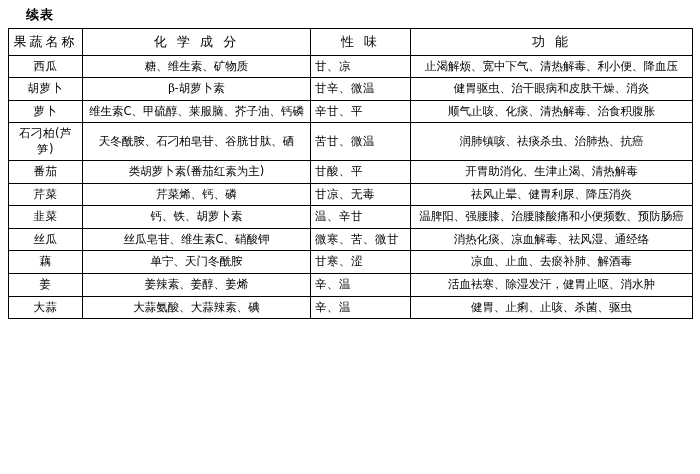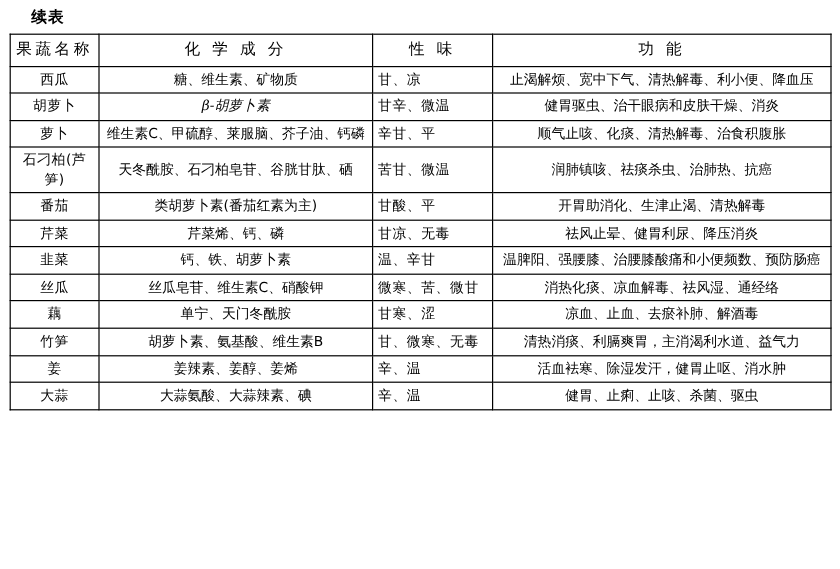--- a/index.html
+++ b/index.html
@@ -67,21 +67,20 @@
   td.taste {
     text-align: left;
     letter-spacing: 0.5px;
   }
   td.func {
     text-align: center;
     padding-left: 7px;
   }
   .ital {
     font-family: "DejaVu Serif", "Liberation Serif", serif;
-    font-style: italic;
   }
 </style>
 </head>
 <body>
 
 <div class="page">
 
   <div class="caption">续表</div>
 
   <table class="data">
@@ -148,26 +147,20 @@
         <td class="taste">微寒、苦、微甘</td>
         <td class="func">消热化痰、凉血解毒、祛风湿、通经络</td>
       </tr>
       <tr>
         <td class="name">藕</td>
         <td class="comp">单宁、天门冬酰胺</td>
         <td class="taste">甘寒、涩</td>
         <td class="func">凉血、止血、去瘀补肺、解酒毒</td>
       </tr>
       <tr>
-        <td class="name">竹笋</td>
-        <td class="comp">胡萝卜素、氨基酸、维生素B</td>
-        <td class="taste">甘、微寒、无毒</td>
-        <td class="func">清热消痰、利膈爽胃，主消渴利水道、益气力</td>
-      </tr>
-      <tr>
         <td class="name">姜</td>
         <td class="comp">姜辣素、姜醇、姜烯</td>
         <td class="taste">辛、温</td>
         <td class="func">活血袪寒、除湿发汗，健胃止呕、消水肿</td>
       </tr>
       <tr>
         <td class="name">大蒜</td>
         <td class="comp">大蒜氨酸、大蒜辣素、碘</td>
         <td class="taste">辛、温</td>
         <td class="func">健胃、止痢、止咳、杀菌、驱虫</td>

